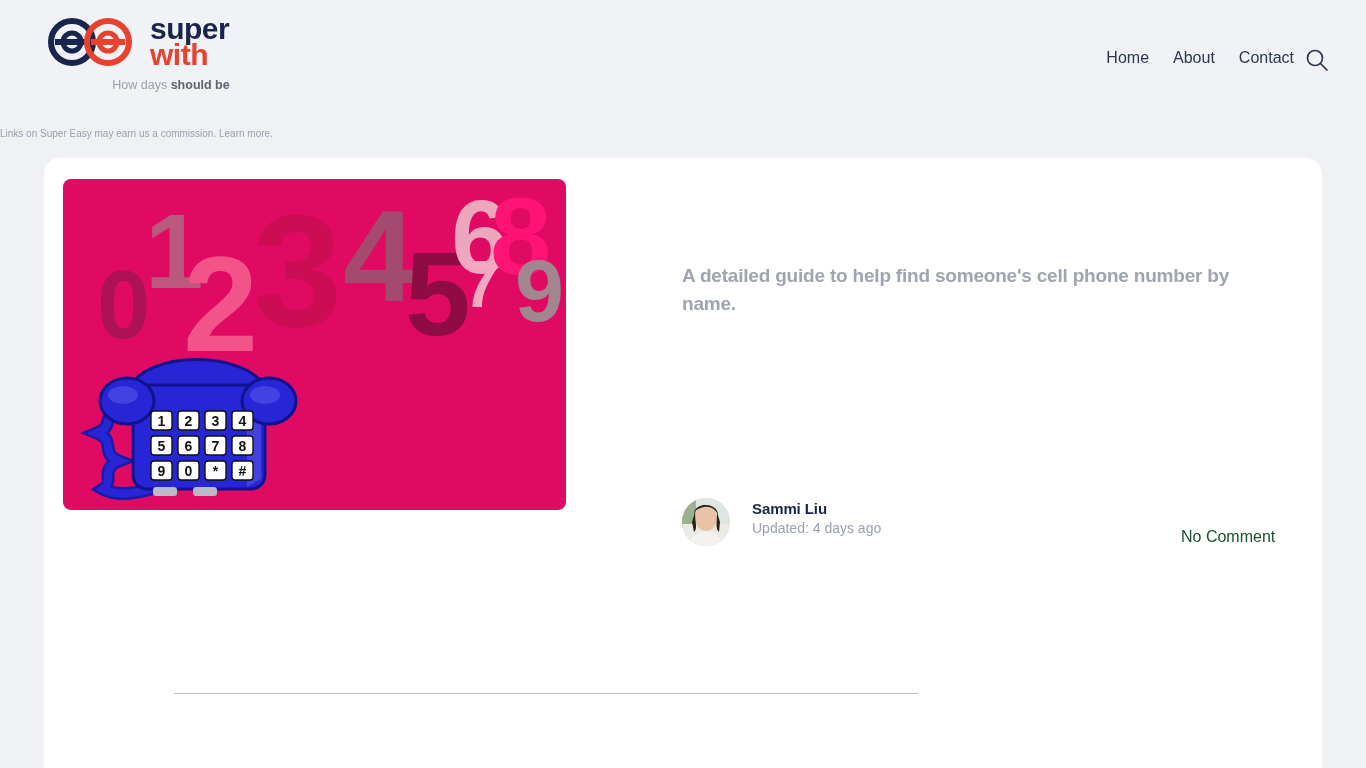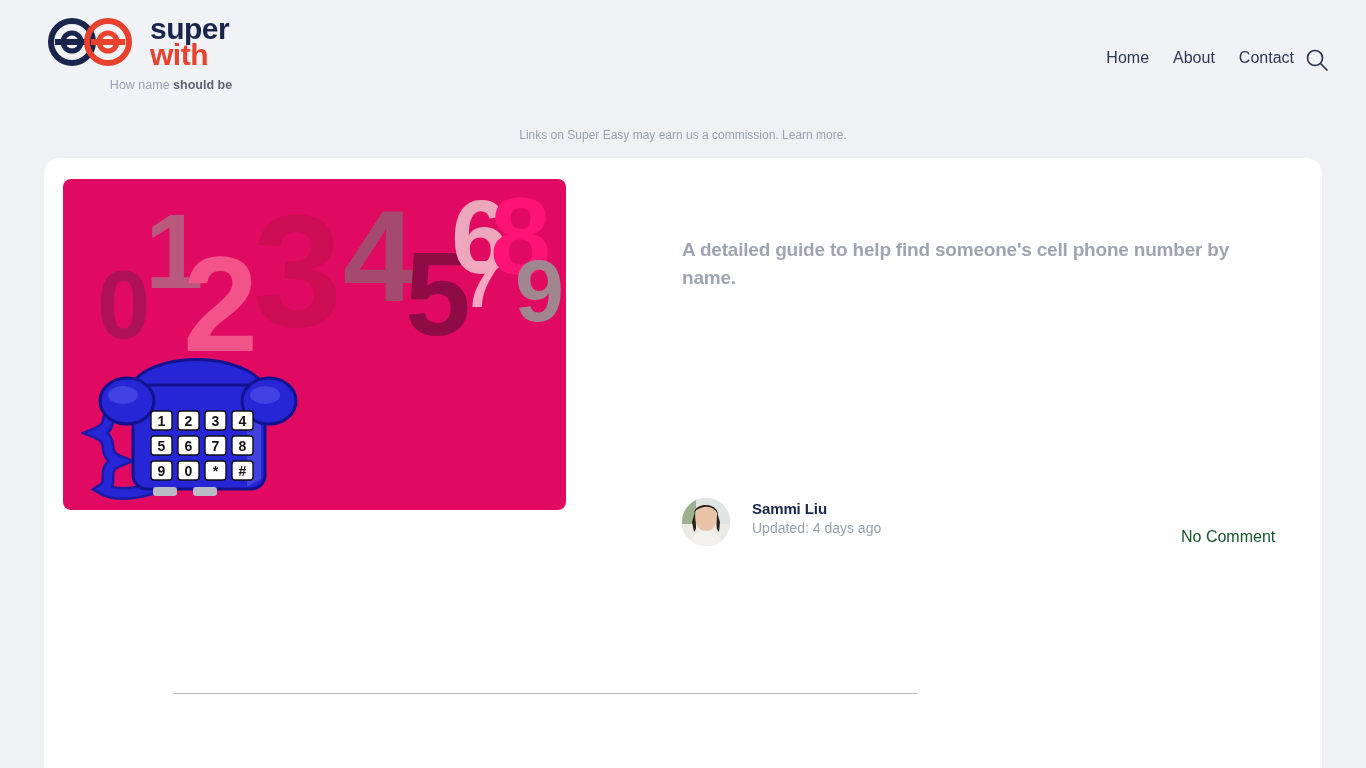--- a/index.html
+++ b/index.html
@@ -39,21 +39,21 @@
     font-size:16px; color:#2b3652; text-decoration:none; white-space:nowrap;
   }
   .search-btn {
     position:absolute; right:36px; top:47px;
     width:26px; height:26px; cursor:pointer;
     background:none; border:none; padding:0;
   }
 
   .disclaimer {
     position:absolute; top:128px; left:0; width:1366px;
-    text-align:center; font-size:12px; color:#9aa0ae;
+    text-align:left; font-size:10px; color:#9aa0ae;
   }
   .disclaimer a { color:#9aa0ae; text-decoration:none; }
 
   
   .card {
     position:absolute; left:44px; top:158px;
     width:1278px; height:610px;
     background:#ffffff;
     border-radius:16px 16px 0 0;
   }
@@ -71,20 +71,21 @@
   
   .phone { position:absolute; left:18px; top:150px; width:230px; height:180px; }
 
   
   .article { position:absolute; left:638px; top:78px; width:600px; }
   .title {
     font-size:35px; line-height:1.42; font-weight:bold;
     color:#16234c; letter-spacing:-0.4px;
   }
   .subtitle {
+    margin-top:26px;
     font-size:19px; line-height:1.48; font-weight:bold;
     color:#9fa4b0; letter-spacing:-0.2px;
   }
 
   .byline { position:absolute; left:638px; top:340px; width:600px; height:60px; }
   .avatar {
     position:absolute; left:0; top:0; width:48px; height:48px;
     border-radius:50%; overflow:hidden; background:#cfd6d4;
   }
   .byline-text { position:absolute; left:70px; top:2px; }
@@ -124,21 +125,21 @@
               <circle cx="64" cy="24" r="9" fill="none" stroke="#e8422f" stroke-width="5"></circle>
             </g>
           </svg>
         </span>
         <span class="logo-word">
           <span class="logo-super">super</span>
           <span class="logo-easy">with</span>
         </span>
       </div>
     </div>
-    <div class="tagline"><span>How name </span><b>should be</b></div>
+    <div class="tagline"><span>How days </span><b>should be</b></div>
 
 
     <nav class="nav-right">
       <a href="#">Home</a>
       <a href="#">About</a>
       <a href="#">Contact</a>
     </nav>
 
     <button class="search-btn">
       <svg width="26" height="26" viewBox="0 0 26 26">

